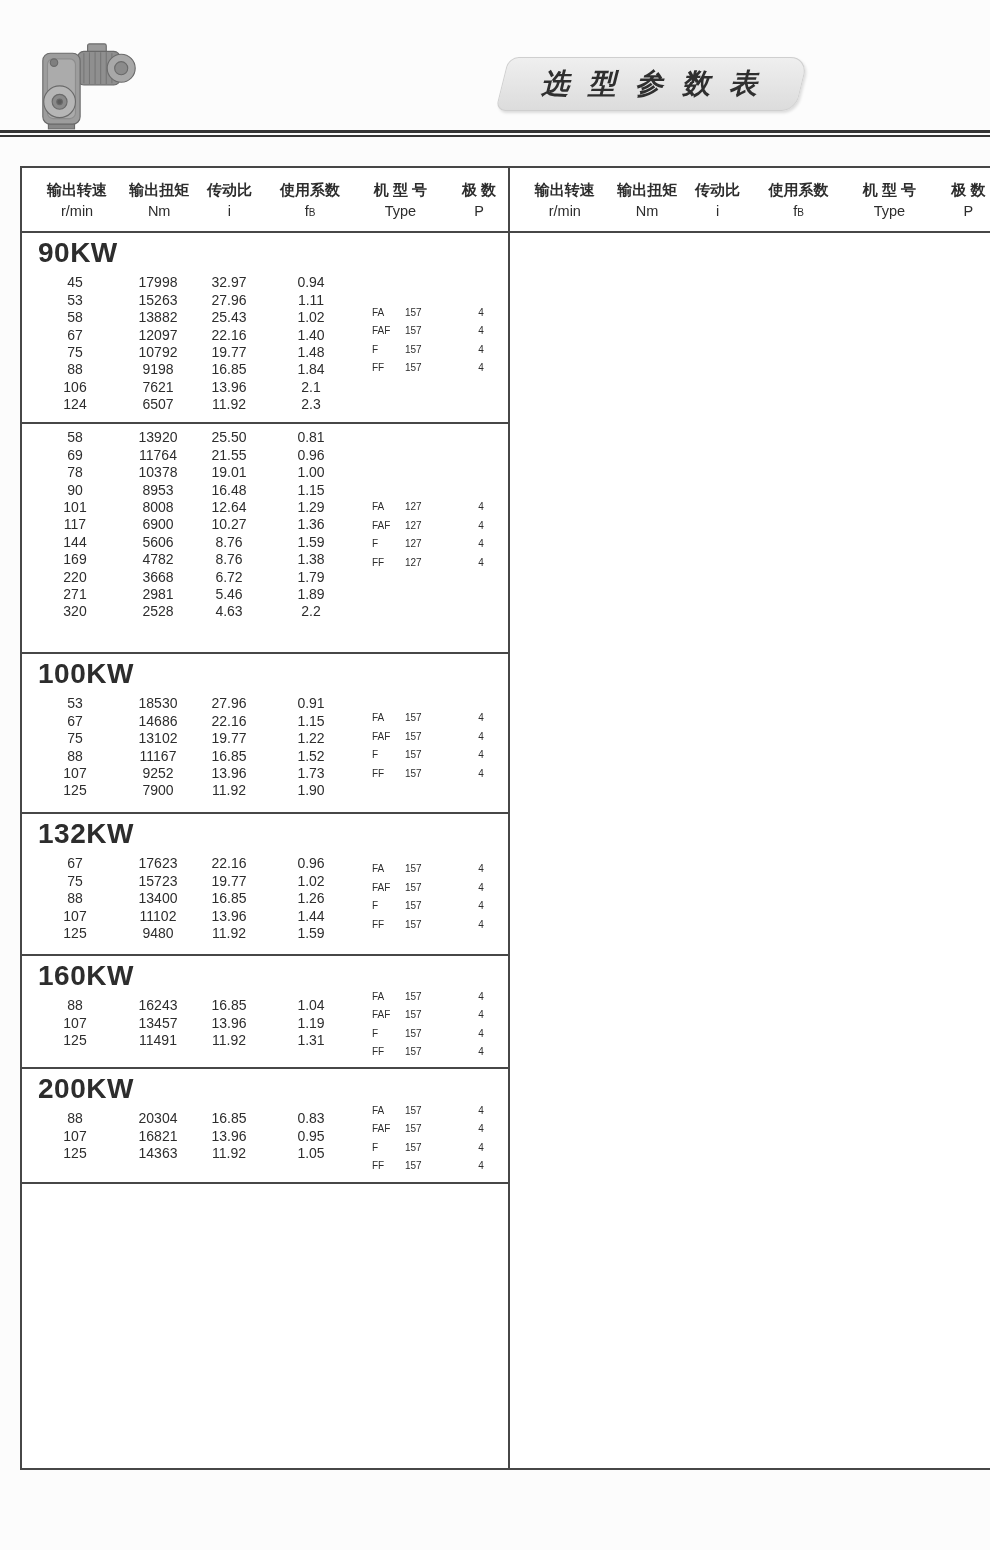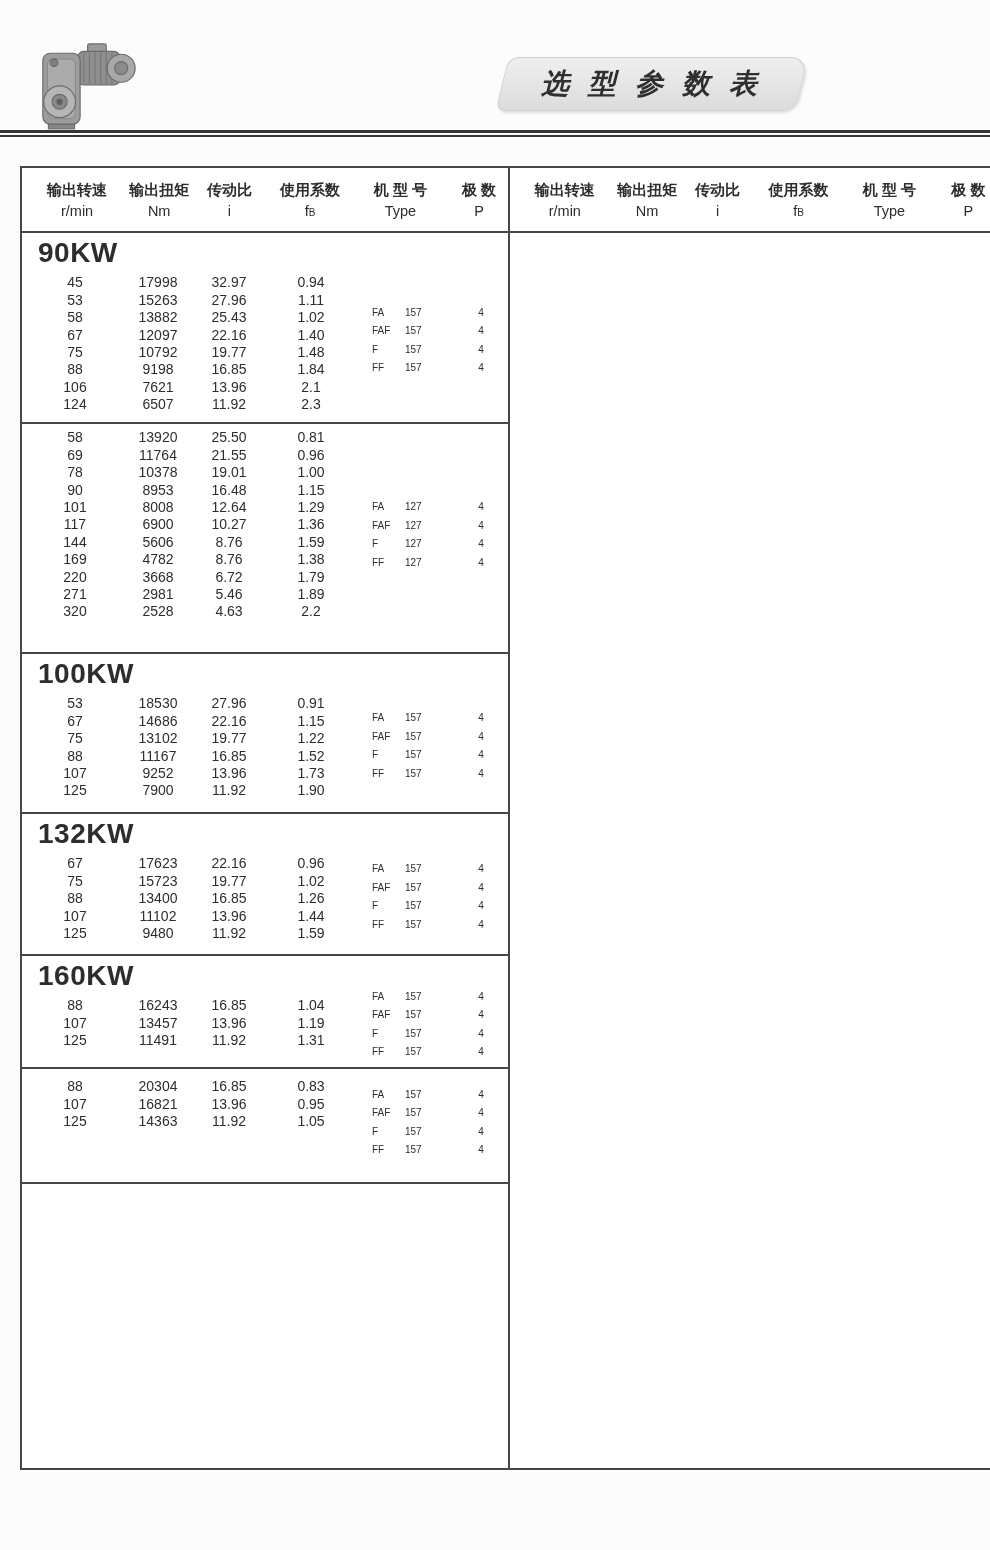--- a/index.html
+++ b/index.html
@@ -579,20 +579,21 @@
               <div class="trow">
                 <span class="tp">FF</span>
                 <span class="tn">157</span>
                 <span class="pp">4</span>
               </div>
             </div>
         </div>
       </div>
 
       <div class="section s200">
+        <div class="sec-title">200KW</div>
         <div class="sec-body">
           <div class="rows">
 
               <div class="row">
                 <span class="r0">88</span>
                 <span class="r1">20304</span>
                 <span class="r2">16.85</span>
                 <span class="r3">0.83</span>
               </div>
 

